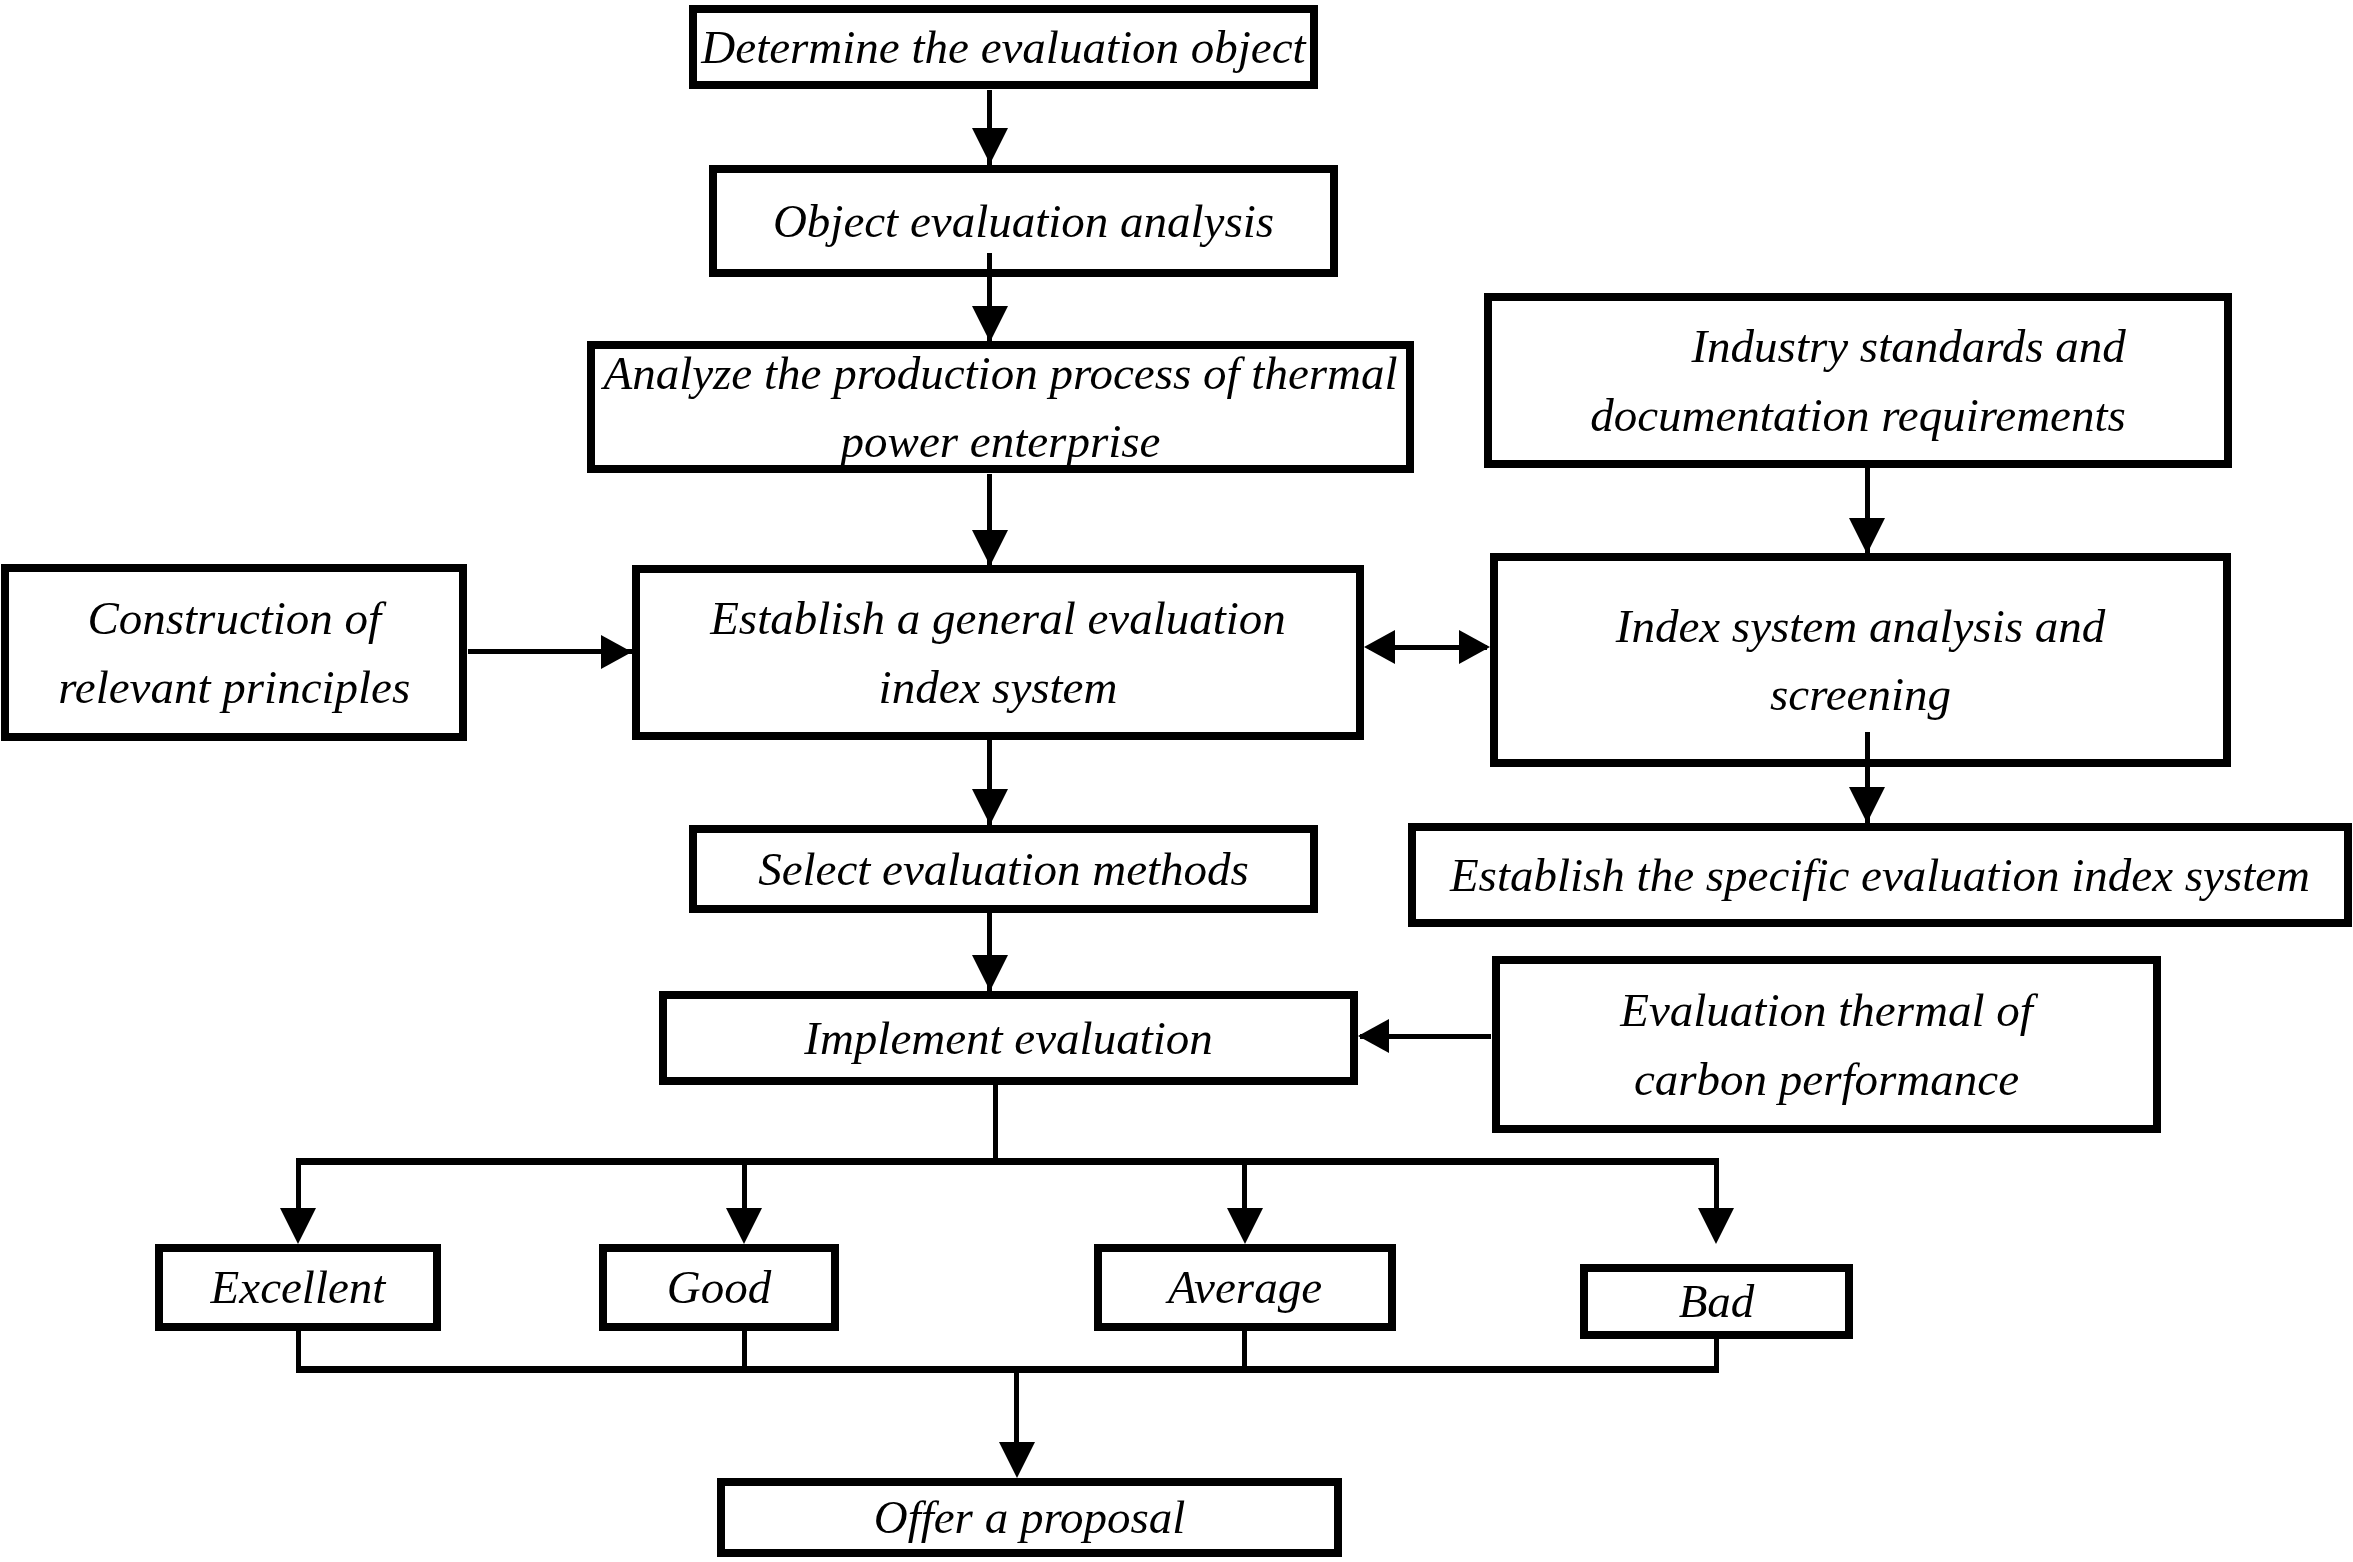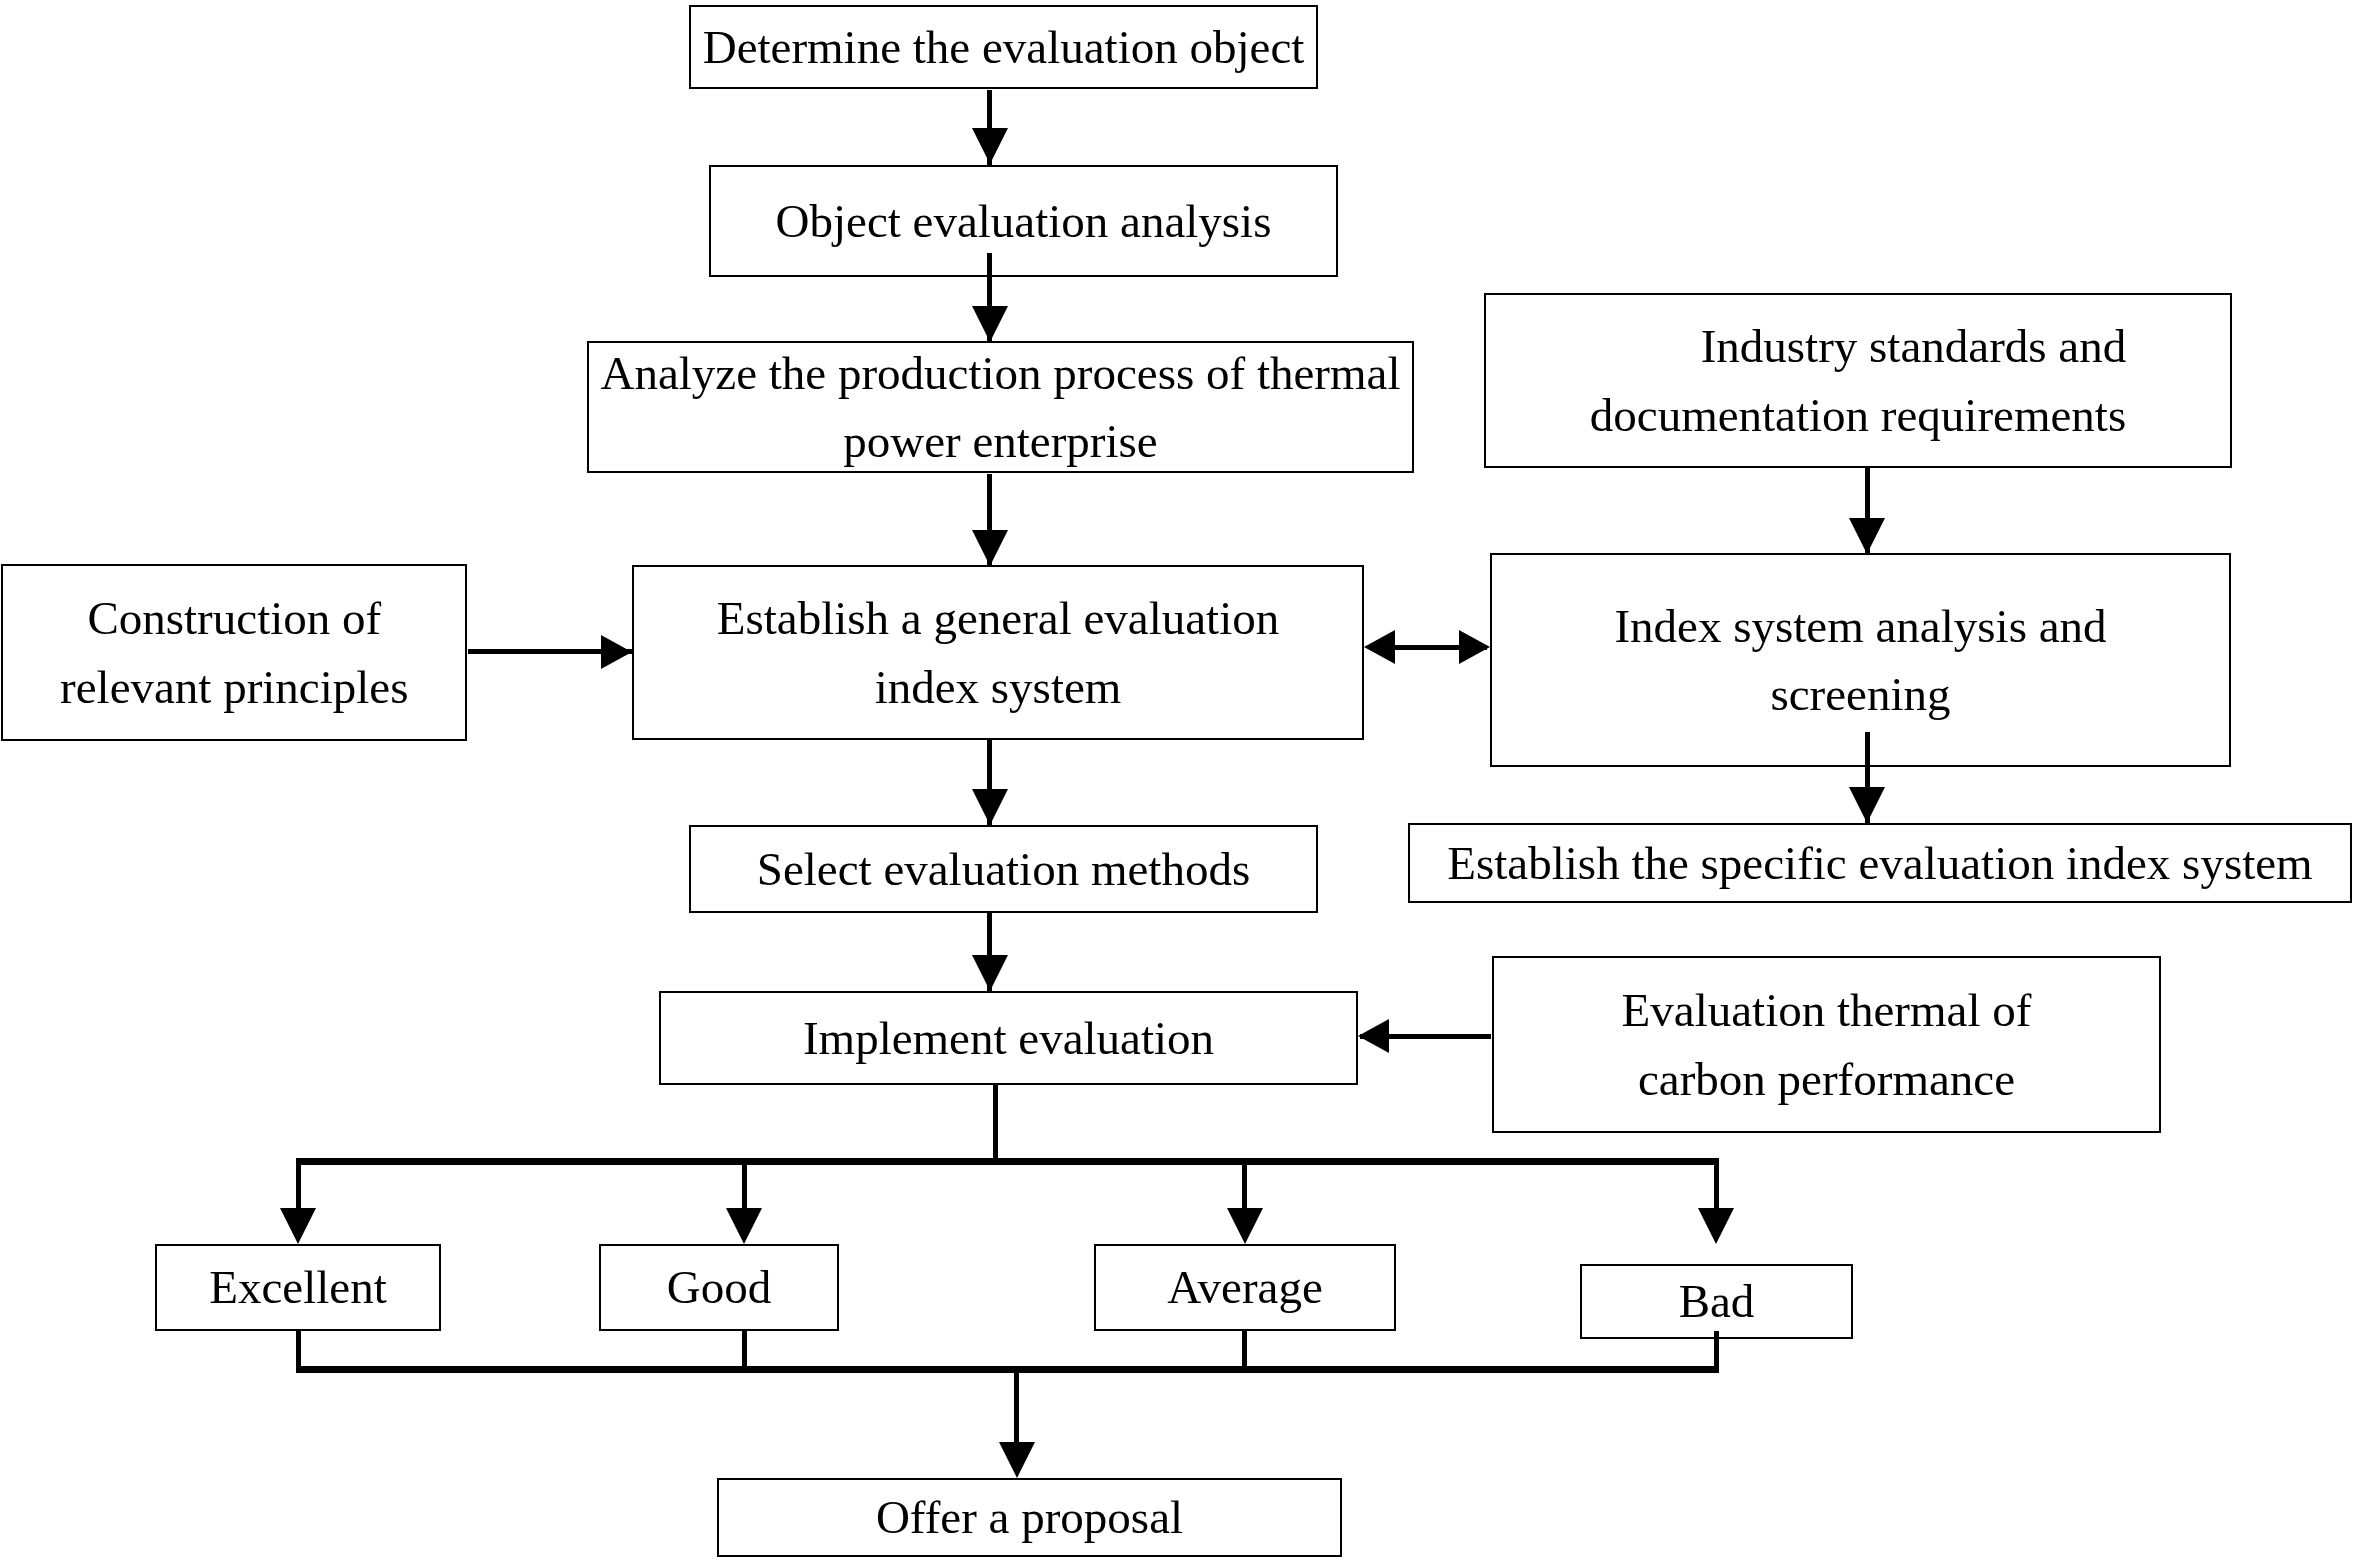--- a/index.html
+++ b/index.html
@@ -11,30 +11,31 @@
     position: relative;
     width: 2354px;
     height: 1562px;
     background: #ffffff;
     overflow: hidden;
     font-family: "Liberation Serif", serif;
   }
   .node {
     position: absolute;
     box-sizing: border-box;
-    border: 2px solid #000000;
+    border: 8px solid #000000;
     background: #ffffff;
     color: #000000;
     display: flex;
     align-items: center;
     justify-content: center;
     text-align: center;
     font-size: 47px;
     line-height: 1.45;
     white-space: pre-line;
+    font-style: italic;
   }
   .vline, .hline {
     position: absolute;
     background: #000000;
   }
   .ah-down {
     position: absolute;
     width: 0; height: 0;
     border-left: 18px solid transparent;
     border-right: 18px solid transparent;
@@ -66,21 +67,21 @@
 power enterprise</div>
   <div class="node" style="left:1484px; top:293px;  width:748px; height:175px;text-align:right;">Industry standards and
 documentation requirements</div>
   <div class="node" style="left:1.3px;    top:564px;  width:466px;  height:177px;">Construction of
 relevant principles</div>
   <div class="node" style="left:632px;  top:565px;  width:732px; height:175px;">Establish a general evaluation
 index system</div>
   <div class="node" style="left:1490px; top:553px;  width:741px; height:214px;">Index system analysis and
 screening</div>
   <div class="node" style="left:689px; top:825px; width:629px;  height:88px;">Select evaluation methods</div>
-  <div class="node" style="left:1408px; top:823px; width:944px; height:80px;">Establish the specific evaluation index system</div>
+  <div class="node" style="left:1408px; top:823px; width:944px; height:104px;">Establish the specific evaluation index system</div>
   <div class="node" style="left:659px;  top:991px; width:699px; height:94px;">Implement evaluation</div>
   <div class="node" style="left:1492px; top:956px; width:669px; height:177px;">Evaluation thermal of
 carbon performance</div>
   <div class="node" style="left:155px;  top:1244px; width:286px;  height:87px;">Excellent</div>
   <div class="node" style="left:599px;  top:1244px; width:240px;  height:87px;">Good</div>
   <div class="node" style="left:1094px; top:1244px; width:302px;  height:87px;">Average</div>
   <div class="node" style="left:1580px; top:1264px; width:273px;  height:75px;">Bad</div>
   <div class="node" style="left:717px; top:1478px; width:625px;  height:79px;">Offer a proposal</div>
 
   <div class="vline" style="left:987px; top:90px;  width:5.4px;  height:76px;"></div>

